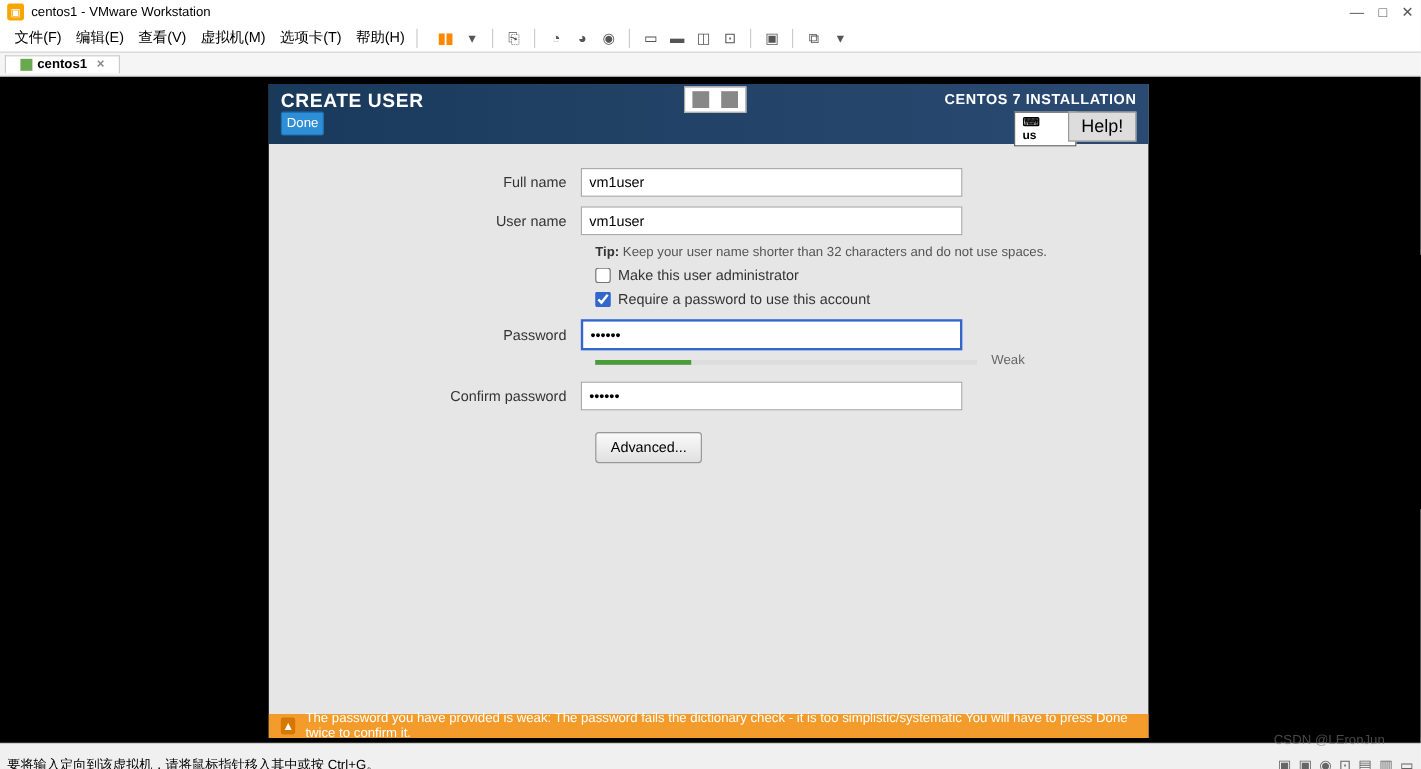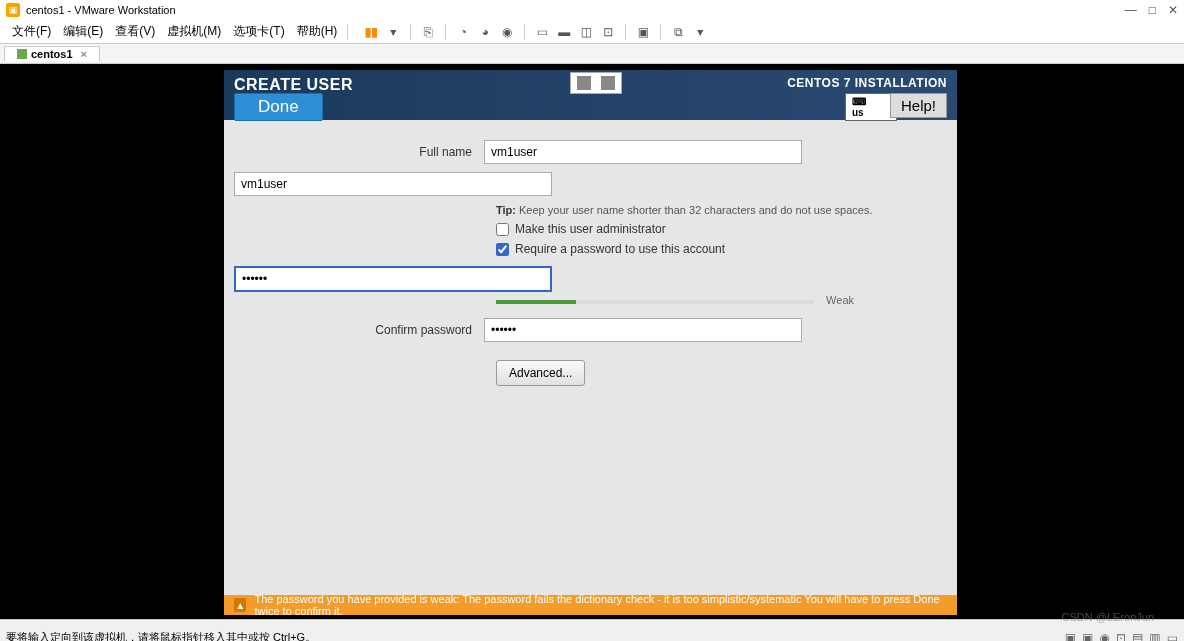--- a/index.html
+++ b/index.html
@@ -24,21 +24,21 @@
 .tab .tab-icon { width: 10px; height: 10px; background: #6aa84f; display: inline-block; }
 .tab .close-x { color: #888; cursor: pointer; margin-left: 4px; }
 
 
 .vm-display { width: 1184px; height: 555px; background: #000; position: relative; }
 .vm-inner { position: absolute; left: 224px; top: 6px; width: 733px; height: 545px; background: #e6e6e6; }
 
 
 .inst-header { height: 50px; background: linear-gradient(to right, #1a3a5c, #2a4a72); color: #fff; position: relative; }
 .inst-title { position: absolute; left: 10px; top: 6px; font-size: 16px; font-weight: bold; letter-spacing: 0.5px; }
-.done-btn { position: absolute; left: 10px; top: 23px; background: #2f8fd6; border: 1px solid #1a6fb0; color: #fff; padding: 3px 23px; font-size: 17px; cursor: pointer; border-radius: 2px; }
+.done-btn { position: absolute; left: 10px; top: 23px; background: #2f8fd6; border: 1px solid #1a6fb0; color: #fff; padding: 3px 4px; font-size: 11px; cursor: pointer; border-radius: 2px; }
 .kbd-icons { position: absolute; left: 346px; top: 2px; background: #fff; padding: 3px 6px; display: flex; gap: 10px; border: 1px solid #aaa; }
 .kbd-icons span { width: 14px; height: 14px; display: inline-block; background: #888; }
 .inst-right-title { position: absolute; right: 10px; top: 6px; font-size: 12px; font-weight: bold; letter-spacing: 0.5px; }
 .kbd-lang { position: absolute; right: 60px; top: 23px; background: #fff; border: 1px solid #666; color: #000; padding: 2px 20px 2px 6px; font-size: 10px; font-weight: bold; width: 52px; }
 .kbd-lang::before { content: "⌨ "; }
 .help-btn { position: absolute; right: 10px; top: 23px; background: #ddd; border: 1px solid #999; padding: 3px 10px; font-size: 15px; cursor: pointer; }
 
 
 .form-area { padding: 20px 10px; }
 .form-row { display: flex; align-items: center; margin-bottom: 8px; }
@@ -129,35 +129,37 @@
       <div class="kbd-lang">us</div>
       <button class="help-btn">Help!</button>
     </div>
 
     <div class="form-area">
       <div class="form-row">
         <div class="form-label">Full name</div>
         <input class="form-input" value="vm1user" style="">
       </div>
       <div class="form-row">
+        <div class="form-label">User name</div>
         <input class="form-input" value="vm1user" style="">
       </div>
       <div class="tip-text">
         <b>Tip:</b>
         <span>Keep your user name shorter than 32 characters and do not use spaces.</span>
       </div>
       <div class="checkbox-row">
         <input type="checkbox" style="">
         <span>Make this user administrator</span>
       </div>
       <div class="checkbox-row">
         <input type="checkbox" checked="" style="">
         <span>Require a password to use this account</span>
       </div>
       <div class="form-row" style="margin-top:10px;">
+        <div class="form-label">Password</div>
         <input class="form-input focused" value="••••••" style="">
       </div>
       <div class="strength-bar">
         <div class="strength-fill" style="width:25%;"></div>
         <div class="strength-label">Weak</div>
       </div>
       <div class="form-row" style="margin-top:14px;">
         <div class="form-label">Confirm password</div>
         <input class="form-input" value="••••••" style="">
       </div>

